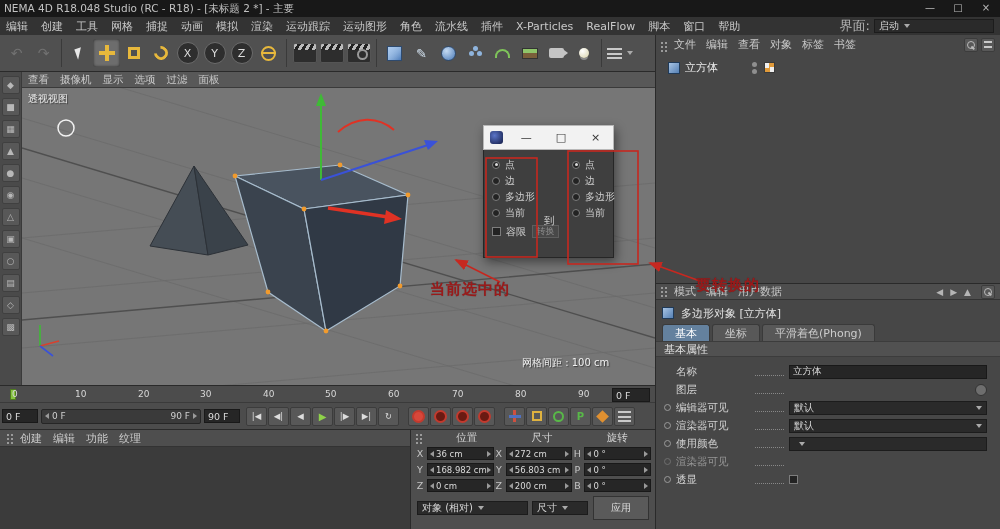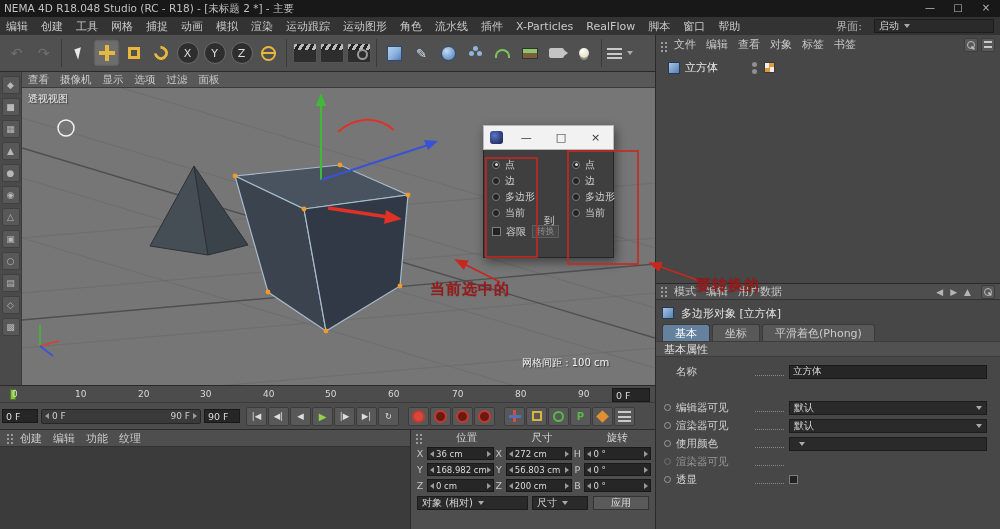--- a/index.html
+++ b/index.html
@@ -11,21 +11,21 @@
 
 #titlebar{left:0;top:0;width:1000px;height:17px;background:#181818;display:flex;align-items:center}
 #titlebar .title{font-size:10.5px;color:#c2c2c2;padding-left:4px;white-space:nowrap}
 .winbtn{width:28px;height:17px;line-height:16px;text-align:center;color:#bbb;font-size:10px;flex:none}
 #titlebar .spacer{flex:1}
 
 
 #menubar{left:0;top:17px;width:1000px;height:18px;background:#333;display:flex;align-items:center;padding:0 6px}
 .menu-item{font-size:11px;color:#c9c9c9;margin-right:13px;white-space:nowrap}
 #menubar .spacer{flex:1}
-.iflabel{font-size:11px;color:#b5b5b5;margin-right:12px}
+.iflabel{font-size:13px;color:#b5b5b5;margin-right:4px}
 .drop{background:#2a2a2a;border:1px solid #1c1c1c;height:14px;display:flex;align-items:center;
   padding:0 4px;font-size:10px;color:#d5d5d5}
 .caret{width:0;height:0;border-left:3px solid transparent;border-right:3px solid transparent;
   border-top:4px solid #aaa;margin-left:5px;flex:none}
 
 
 #toolbar{left:0;top:35px;width:1000px;height:37px;background:#505050;border-bottom:1px solid #2a2a2a;
   display:flex;align-items:center;padding-left:3px}
 .ttile{width:27px;height:28px;border-radius:3px;display:flex;align-items:center;justify-content:center;flex:none;position:relative}
 .ttile.sel{background:#6d6d6d;box-shadow:inset 0 0 3px #222}
@@ -131,21 +131,21 @@
   background-image:radial-gradient(#9a9a9a 1px,transparent 1.3px);background-size:4px 4px}
 #coordpanel{left:410px;top:429px;width:245px;height:100px;background:#4e4e4e;border-top:1px solid #2a2a2a;border-left:1px solid #2a2a2a}
 #coordhead{display:flex;align-items:center;height:16px;padding-left:2px}
 .chcol{flex:1;text-align:center;font-size:10.5px;color:#d5d5d5}
 .coordgrid{display:grid;grid-template-columns:1fr 1fr 1fr;grid-row-gap:3px;padding:1px 4px}
 .coord-cell{display:flex;align-items:center}
 .clab{width:10px;font-size:9.5px;color:#c5c5c5;flex:none;text-align:center;margin-right:2px}
 .cfield{flex:1;height:13px;font-size:8.5px;padding:0 2px}
 .cfield .val{flex:1;text-align:left;padding-left:2px;overflow:hidden;white-space:nowrap}
 #coordfoot{display:flex;align-items:center;padding:3px 6px 0 6px}
-.btn{height:14px;background:#5a5a5a;border:1px solid #333;color:#ddd;font-size:10px;
+.btn{height:24px;background:#5a5a5a;border:1px solid #333;color:#ddd;font-size:10px;
   display:flex;align-items:center;justify-content:center}
 
 
 #rightpanel{left:655px;top:35px;width:345px;height:494px;background:#474747;border-left:1px solid #2a2a2a}
 .om-menu{position:absolute;left:0;top:0;width:345px;height:17px;display:flex;align-items:flex-end;padding-left:2px}
 .om-menu .menu-item{font-size:11px;margin-right:10px}
 .mini-ico{width:14px;height:14px;border-radius:2px;background:#585858;border:1px solid #3c3c3c;margin-left:3px;
   display:flex;align-items:center;justify-content:center;position:relative}
 .mini-ico.mag::before{content:"";width:6px;height:6px;border:1.5px solid #bbb;border-radius:50%;position:absolute;left:2px;top:2px}
 .mini-ico.mag::after{content:"";width:4px;height:1.5px;background:#bbb;position:absolute;right:2px;bottom:3px;transform:rotate(45deg)}
@@ -679,20 +679,28 @@
     <div class="section">基本属性</div>
 
     <div class="arow" style="top:328px">
       <span class="ringslot"></span>
       <span class="alabel">名称</span>
       <span class="leader"></span>
       <span class="actl">
           <span class="field">立方体</span>
         </span>
     </div>
+    <div class="arow" style="top:346px">
+      <span class="ringslot"></span>
+      <span class="alabel">图层</span>
+      <span class="leader"></span>
+      <span class="actl">
+          <span class="layerbtn"></span>
+        </span>
+    </div>
     <div class="arow" style="top:364px">
       <span class="ringslot">
           <span class="ring"></span>
         </span>
       <span class="alabel">编辑器可见</span>
       <span class="leader"></span>
       <span class="actl">
           <span class="drop">
             <span>默认</span>
             <i class="caret"></i>

